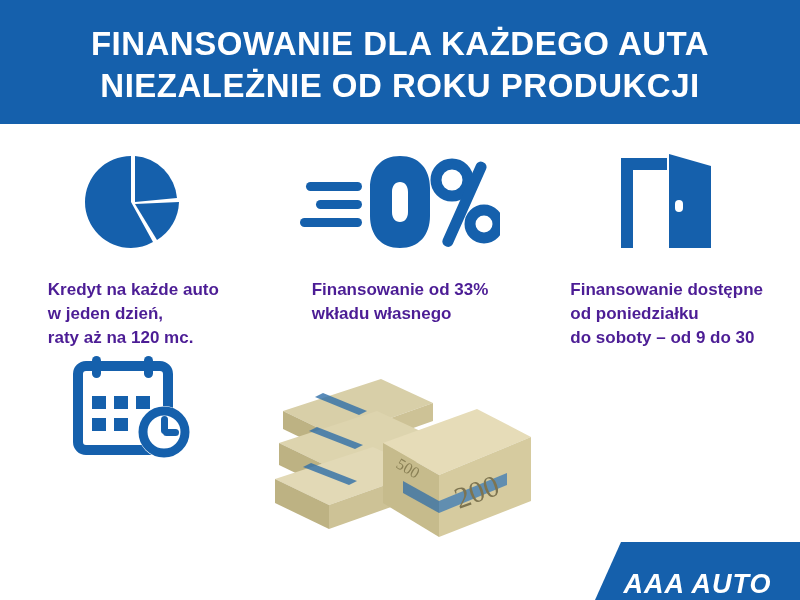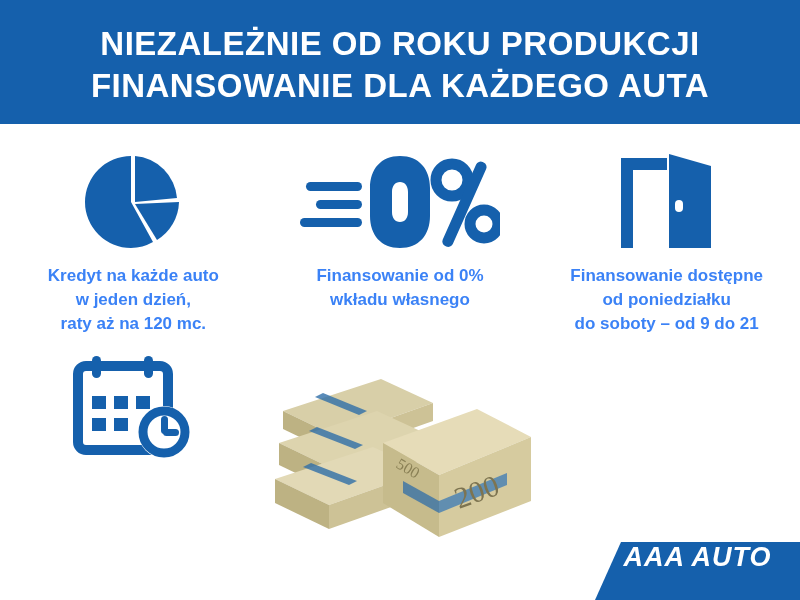--- a/index.html
+++ b/index.html
@@ -50,65 +50,64 @@
     align-items: center;
     justify-content: flex-start;
   }
   .icon-box {
     height: 112px;
     display: flex;
     align-items: center;
     justify-content: center;
   }
   .caption {
-    margin-top: 6px;
-    color: #3b82f6;
+    margin-top: 20px;
+    color: #4c1d95;
     font-size: 17px;
     font-weight: bold;
     line-height: 24px;
-    text-align: center;
     white-space: pre-line;
   }
   
   .money-cell {
     position: relative;
     overflow: hidden;
   }
   .money {
     position: absolute;
     right: 0; bottom: 0;
     width: 270px; height: 205px;
   }
   
   .logo {
     position: absolute;
     right: 0; bottom: 0;
     width: 205px; height: 58px;
     background: #1560ac;
     display: flex;
-    align-items: flex-start;
+    align-items: flex-end;
     justify-content: center;
     clip-path: polygon(26px 0, 100% 0, 100% 100%, 0 100%);
   }
   .logo-text {
     color: #ffffff;
     font-weight: bold;
     font-style: italic;
     font-size: 27px;
     letter-spacing: 1px;
   }
 </style>
 </head>
 <body>
 
 <div class="poster">
 
   <div class="header">
+    <div class="header-line">FINANSOWANIE DLA KAŻDEGO AUTA</div>
     <div class="header-line">NIEZALEŻNIE OD ROKU PRODUKCJI</div>
-    <div class="header-line">FINANSOWANIE DLA KAŻDEGO AUTA</div>
   </div>
 
   <div class="grid">
 
     <div class="cell">
       <div class="icon-box">
         <svg width="120" height="108" viewBox="0 0 120 108">
           <path d="M58 8 A46 46 0 0 0 58 100 A46 46 0 0 0 80 94 L58 54 Z" fill="#1560ac"></path>
           <path d="M62 8 A46 46 0 0 1 104 50 L62 54 Z" fill="#1560ac"></path>
           <path d="M106 54 A46 46 0 0 1 84 92 L62 56 Z" fill="#1560ac"></path>
@@ -125,37 +124,37 @@
           <rect x="6" y="30" width="56" height="9" rx="4.5" fill="#1560ac"></rect>
           <rect x="16" y="48" width="46" height="9" rx="4.5" fill="#1560ac"></rect>
           <rect x="0" y="66" width="62" height="9" rx="4.5" fill="#1560ac"></rect>
           <path d="M100 4 c-19 0-30 13-30 32 v28 c0 19 11 32 30 32 s30-13 30-32 v-28 c0-19-11-32-30-32 z
                    M100 30 c5 0 8 4 8 10 v20 c0 6-3 10-8 10 s-8-4-8-10 v-20 c0-6 3-10 8-10 z" fill="#1560ac"></path>
           <circle cx="152" cy="28" r="16" fill="none" stroke="#1560ac" stroke-width="11"></circle>
           <circle cx="184" cy="72" r="14" fill="none" stroke="#1560ac" stroke-width="11"></circle>
           <rect x="159" y="6" width="11" height="92" rx="5" transform="rotate(24 164 52)" fill="#1560ac"></rect>
         </svg>
       </div>
-      <div class="caption">Finansowanie od 0%
+      <div class="caption">Finansowanie od 33%
 wkładu własnego</div>
     </div>
 
 
     <div class="cell">
       <div class="icon-box">
         <svg width="120" height="108" viewBox="0 0 120 108">
           <rect x="14" y="10" width="12" height="90" fill="#1560ac"></rect>
           <rect x="26" y="10" width="34" height="12" fill="#1560ac"></rect>
           <path d="M62 6 L104 18 L104 100 L62 100 Z" fill="#1560ac"></path>
           <rect x="68" y="52" width="8" height="12" rx="4" fill="#ffffff"></rect>
         </svg>
       </div>
       <div class="caption">Finansowanie dostępne
 od poniedziałku
-do soboty – od 9 do 21</div>
+do soboty – od 9 do 30</div>
     </div>
 
     <div class="cell">
       <div class="icon-box">
         <svg width="130" height="110" viewBox="0 0 130 110">
           <rect x="24" y="4" width="9" height="22" rx="4.5" fill="#1560ac"></rect>
           <rect x="76" y="4" width="9" height="22" rx="4.5" fill="#1560ac"></rect>
           <rect x="10" y="14" width="90" height="84" rx="8" fill="none" stroke="#1560ac" stroke-width="10"></rect>
           <rect x="24" y="44" width="14" height="13" fill="#1560ac"></rect>
           <rect x="46" y="44" width="14" height="13" fill="#1560ac"></rect>

